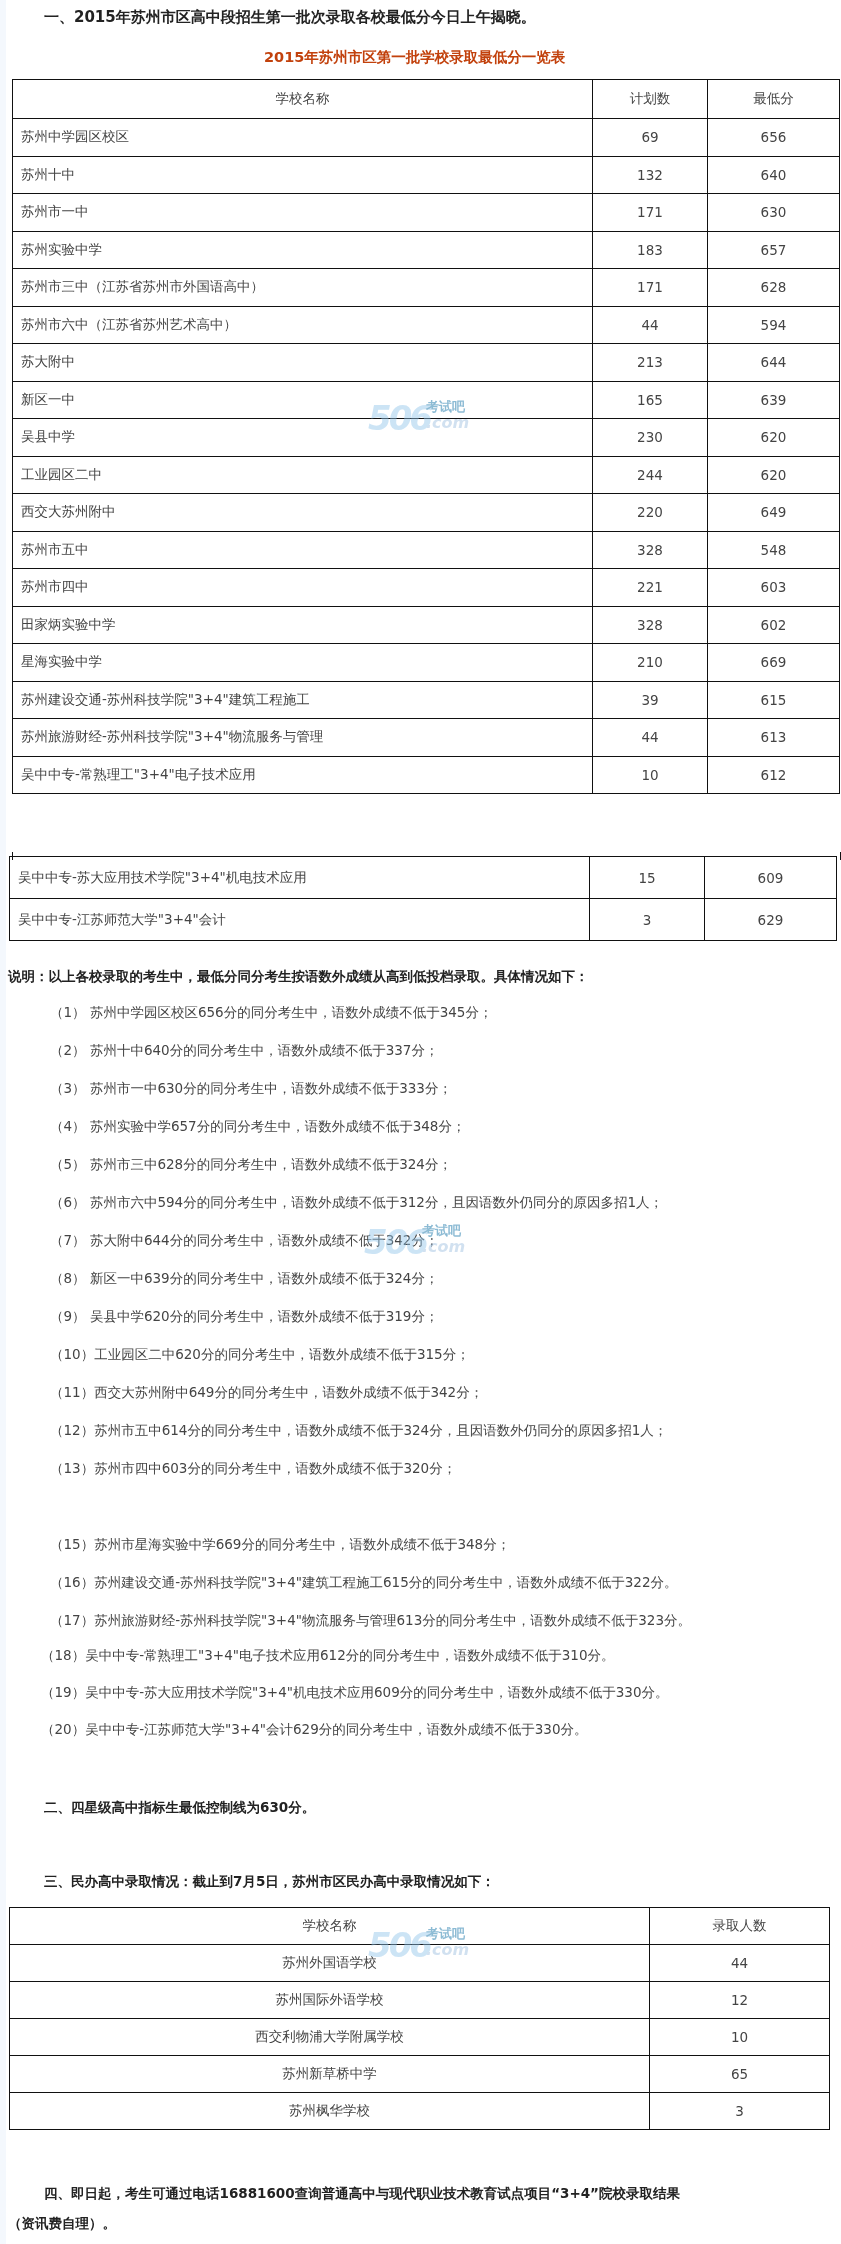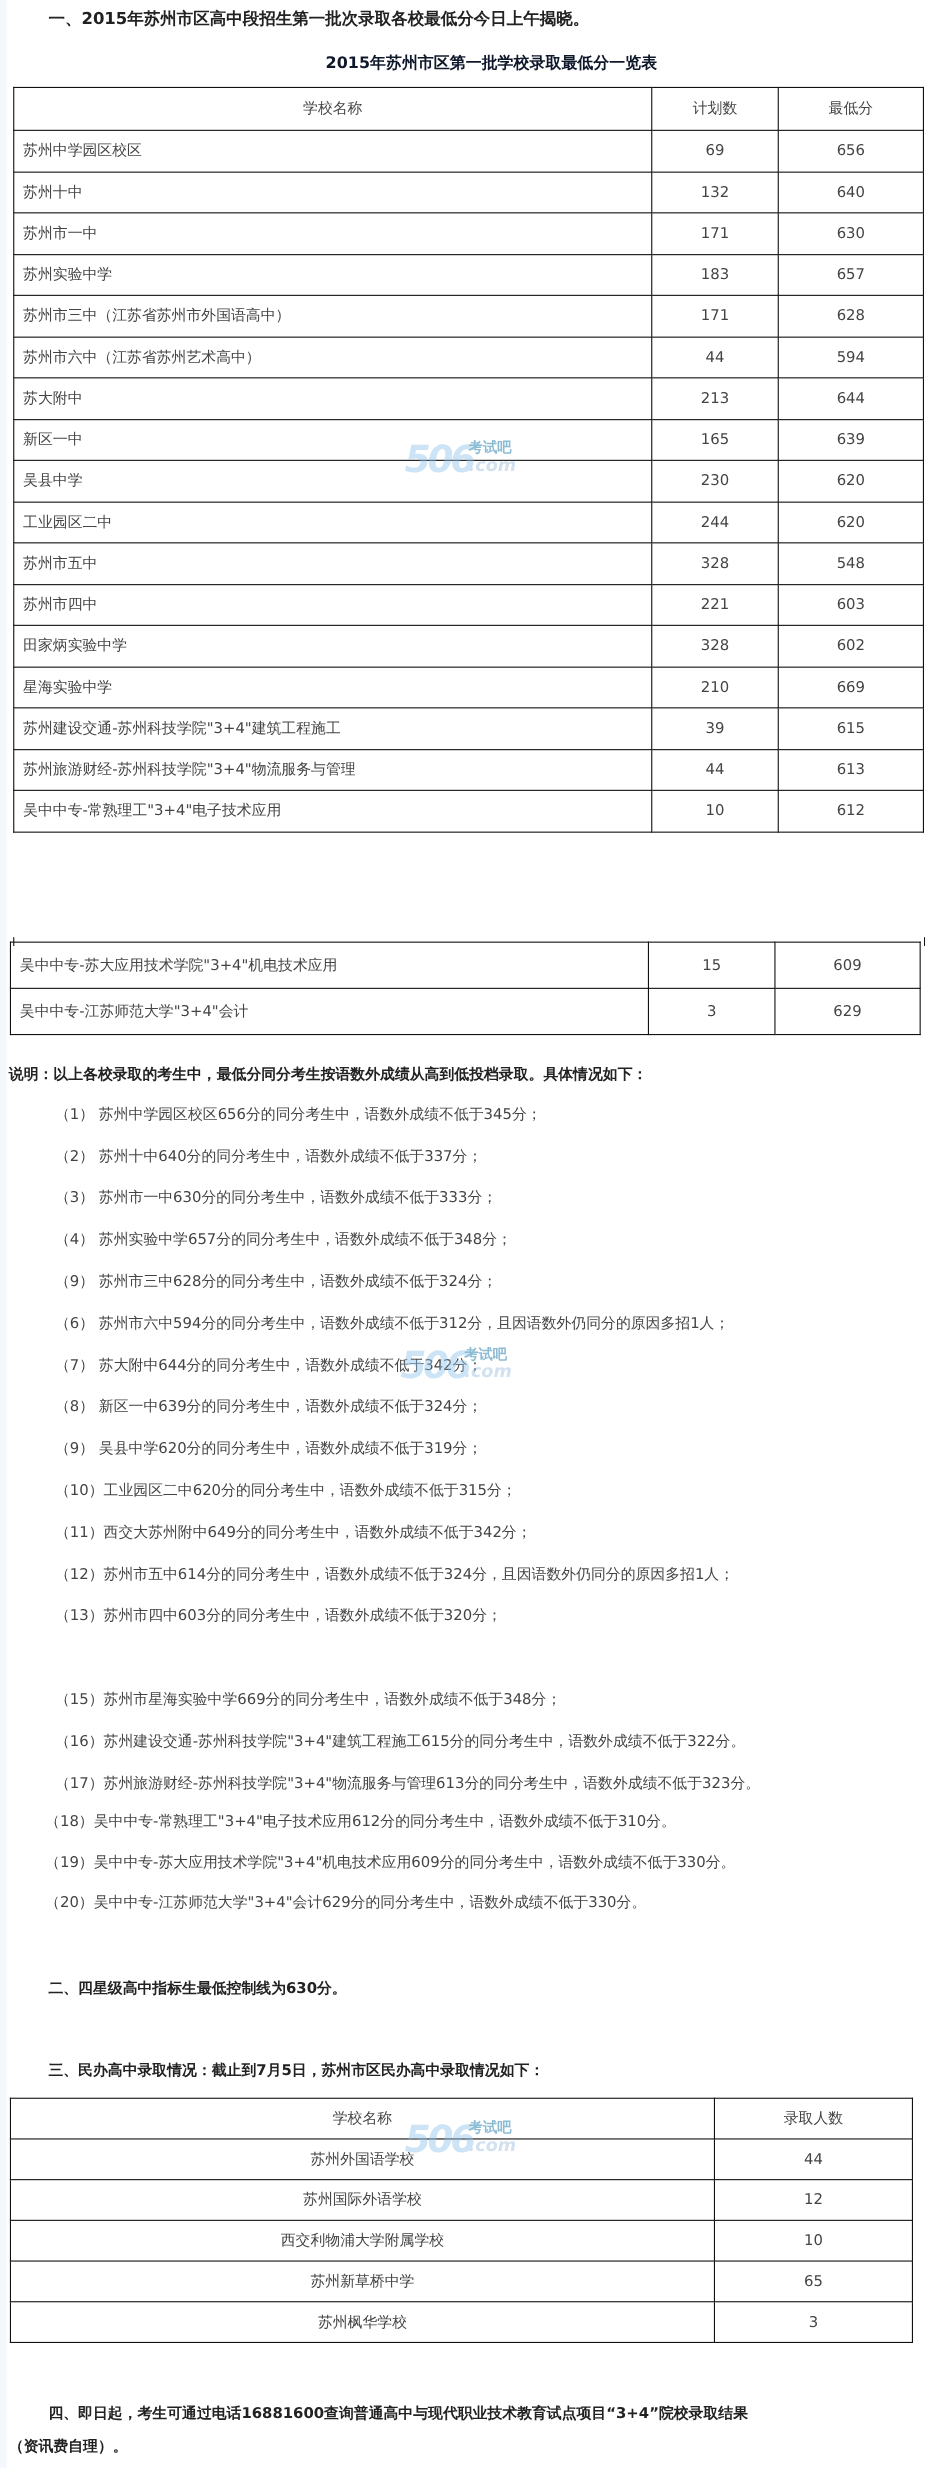--- a/index.html
+++ b/index.html
@@ -8,21 +8,21 @@
     background: #f4f8fd;
     font-family: "DejaVu Sans", "Liberation Sans", sans-serif;
     color: #333;
   }
   .page {
     position: absolute; left: 6px; top: 0; width: 835px; height: 2244px;
     background: #ffffff;
   }
   .abs { position: absolute; white-space: nowrap; }
   .h1 { font-size: 15px; font-weight: bold; color: #222; }
-  .title { font-size: 14.5px; font-weight: bold; color: #0f172a; margin-left: 32px; }
+  .title { font-size: 14.5px; font-weight: bold; color: #c2410c; }
   .body { font-size: 13.5px; color: #444; }
   .bold { font-weight: bold; color: #222; }
 
   table { border-collapse: collapse; position: absolute; table-layout: fixed; }
   td { border: 1.5px solid #111; font-size: 13.5px; color: #444; padding: 0 8px; vertical-align: middle; }
   .t1 td { height: 36.5px; }
   .t1 td.c { text-align: center; }
   .t1 tr.hd td { height: 38px; text-align: center; }
   .t2 td { height: 36px; text-align: center; }
 
@@ -98,20 +98,25 @@
           <td>吴县中学</td>
           <td class="c">230</td>
           <td class="c">620</td>
         </tr>
     <tr>
           <td>工业园区二中</td>
           <td class="c">244</td>
           <td class="c">620</td>
         </tr>
     <tr>
+          <td>西交大苏州附中</td>
+          <td class="c">220</td>
+          <td class="c">649</td>
+        </tr>
+    <tr>
           <td>苏州市五中</td>
           <td class="c">328</td>
           <td class="c">548</td>
         </tr>
     <tr>
           <td>苏州市四中</td>
           <td class="c">221</td>
           <td class="c">603</td>
         </tr>
     <tr>
@@ -162,21 +167,21 @@
           <td class="c">629</td>
         </tr>
   </tbody>
     </table>
 
   <div class="abs body bold" style="left:2px; top:968px;">说明：以上各校录取的考生中，最低分同分考生按语数外成绩从高到低投档录取。具体情况如下：</div>
   <div class="abs body" style="left:44px; top:1004px;">（1） 苏州中学园区校区656分的同分考生中，语数外成绩不低于345分；</div>
   <div class="abs body" style="left:44px; top:1042px;">（2） 苏州十中640分的同分考生中，语数外成绩不低于337分；</div>
   <div class="abs body" style="left:44px; top:1080px;">（3） 苏州市一中630分的同分考生中，语数外成绩不低于333分；</div>
   <div class="abs body" style="left:44px; top:1118px;">（4） 苏州实验中学657分的同分考生中，语数外成绩不低于348分；</div>
-  <div class="abs body" style="left:44px; top:1156px;">（9） 苏州市三中628分的同分考生中，语数外成绩不低于324分；</div>
+  <div class="abs body" style="left:44px; top:1156px;">（5） 苏州市三中628分的同分考生中，语数外成绩不低于324分；</div>
   <div class="abs body" style="left:44px; top:1194px;">（6） 苏州市六中594分的同分考生中，语数外成绩不低于312分，且因语数外仍同分的原因多招1人；</div>
   <div class="abs body" style="left:44px; top:1232px;">（7） 苏大附中644分的同分考生中，语数外成绩不低于342分；</div>
   <div class="abs body" style="left:44px; top:1270px;">（8） 新区一中639分的同分考生中，语数外成绩不低于324分；</div>
   <div class="abs body" style="left:44px; top:1308px;">（9） 吴县中学620分的同分考生中，语数外成绩不低于319分；</div>
   <div class="abs body" style="left:44px; top:1346px;">（10）工业园区二中620分的同分考生中，语数外成绩不低于315分；</div>
   <div class="abs body" style="left:44px; top:1384px;">（11）西交大苏州附中649分的同分考生中，语数外成绩不低于342分；</div>
   <div class="abs body" style="left:44px; top:1422px;">（12）苏州市五中614分的同分考生中，语数外成绩不低于324分，且因语数外仍同分的原因多招1人；</div>
   <div class="abs body" style="left:44px; top:1460px;">（13）苏州市四中603分的同分考生中，语数外成绩不低于320分；</div>
   <div class="abs body" style="left:44px; top:1536px;">（15）苏州市星海实验中学669分的同分考生中，语数外成绩不低于348分；</div>
   <div class="abs body" style="left:44px; top:1574px;">（16）苏州建设交通-苏州科技学院"3+4"建筑工程施工615分的同分考生中，语数外成绩不低于322分。</div>

